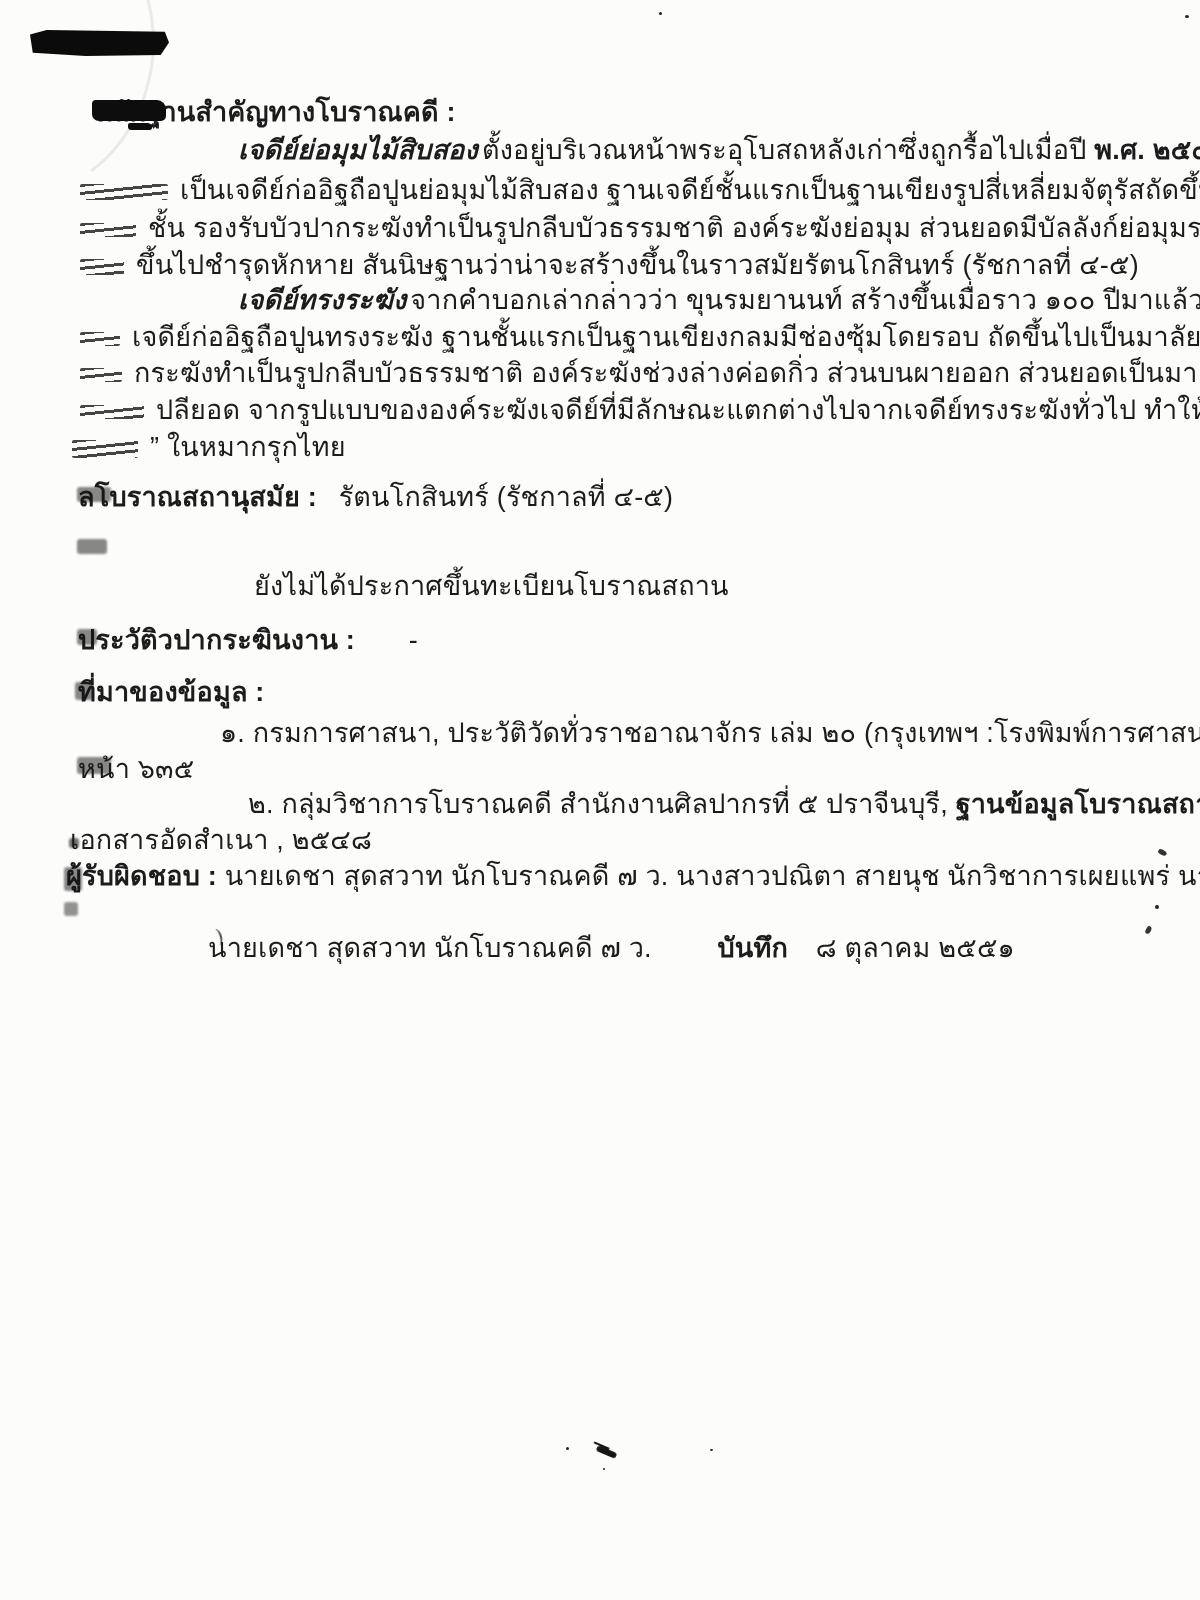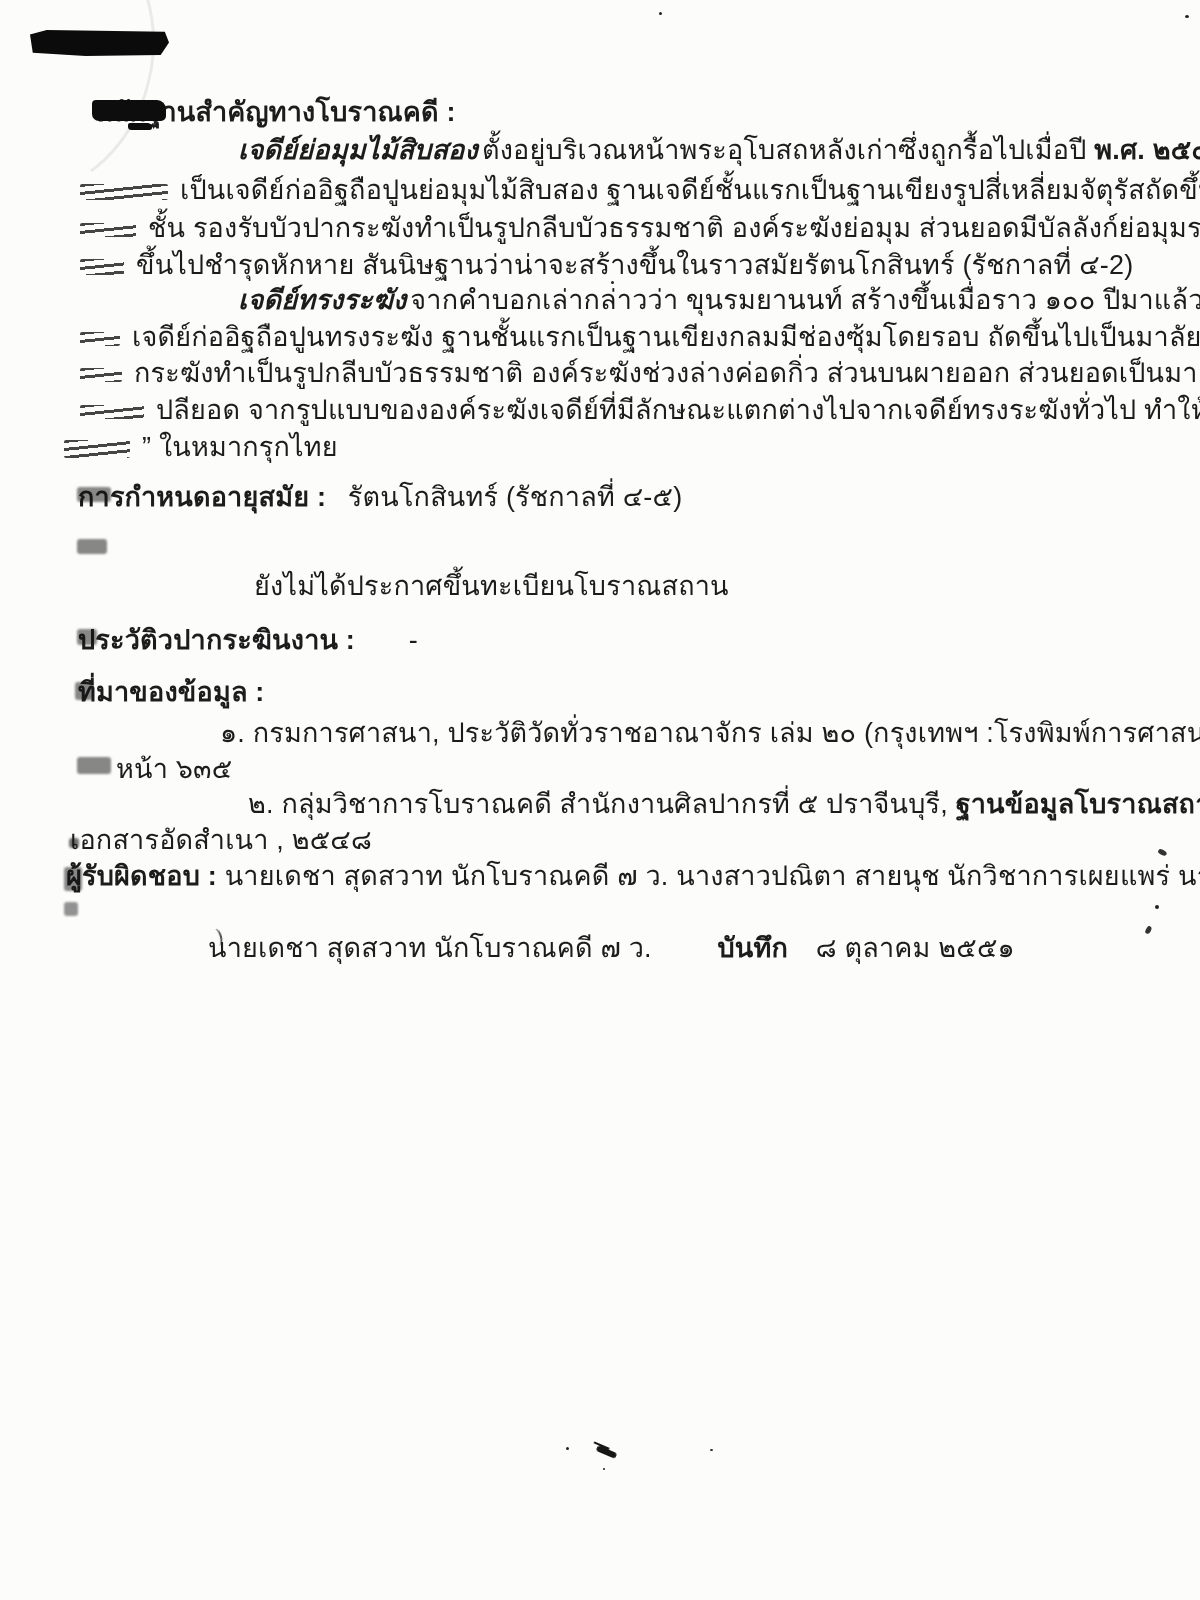--- a/index.html
+++ b/index.html
@@ -64,41 +64,41 @@
     <span class="lead">เจดีย์ย่อมุมไม้สิบสอง</span><span>ตั้งอยู่บริเวณหน้าพระอุโบสถหลังเก่าซึ่งถูกรื้อไปเมื่อปี</span>
     <span class="b">พ.ศ. ๒๕๐๐</span>
   </div>
   <div class="line" style="top:170px;left:80px;">
     <span class="streak" style="width:88px;height:16px;"></span><span>เป็นเจดีย์ก่ออิฐถือปูนย่อมุมไม้สิบสอง ฐานเจดีย์ชั้นแรกเป็นฐานเขียงรูปสี่เหลี่ยมจัตุรัสถัดขึ้นไปเป็นฐานบัว</span>
   </div>
   <div class="line" style="top:208px;left:80px;">
     <span class="streak" style="width:56px;height:14px;"></span><span>ชั้น รองรับบัวปากระฆังทำเป็นรูปกลีบบัวธรรมชาติ องค์ระฆังย่อมุม ส่วนยอดมีบัลลังก์ย่อมุมรองรับมาลัย</span>
   </div>
   <div class="line" style="top:245px;left:80px;">
-    <span class="streak" style="width:44px;height:16px;"></span><span>ขึ้นไปชำรุดหักหาย สันนิษฐานว่าน่าจะสร้างขึ้นในราวสมัยรัตนโกสินทร์ (รัชกาลที่ ๔-2)</span>
+    <span class="streak" style="width:44px;height:16px;"></span><span>ขึ้นไปชำรุดหักหาย สันนิษฐานว่าน่าจะสร้างขึ้นในราวสมัยรัตนโกสินทร์ (รัชกาลที่ ๔-๕)</span>
   </div>
 
   <div class="line" style="top:280px;left:238px;">
     <span class="lead">เจดีย์ทรงระฆัง</span><span>จากคำบอกเล่ากล่าวว่า ขุนรมยานนท์ สร้างขึ้นเมื่อราว ๑๐๐ ปีมาแล้ว ลักษณะ</span>
   </div>
   <div class="line" style="top:317px;left:80px;">
     <span class="streak" style="width:40px;height:14px;"></span><span>เจดีย์ก่ออิฐถือปูนทรงระฆัง ฐานชั้นแรกเป็นฐานเขียงกลมมีช่องซุ้มโดยรอบ ถัดขึ้นไปเป็นมาลัยเถา ๕ ชั้น มี</span>
   </div>
   <div class="line" style="top:353px;left:80px;">
     <span class="streak" style="width:42px;height:14px;"></span><span>กระฆังทำเป็นรูปกลีบบัวธรรมชาติ องค์ระฆังช่วงล่างค่อดกิ่ว ส่วนบนผายออก ส่วนยอดเป็นมาลัยเถา ๓ ชั้น</span>
   </div>
   <div class="line" style="top:390px;left:80px;">
     <span class="streak" style="width:64px;height:14px;"></span><span>ปลียอด  จากรูปแบบขององค์ระฆังเจดีย์ที่มีลักษณะแตกต่างไปจากเจดีย์ทรงระฆังทั่วไป ทำให้มองคล้ายกับ</span>
   </div>
-  <div class="line" style="top:427px;left:64px;">
+  <div class="line" style="top:427px;left:72px;">
     <span class="streak" style="width:66px;height:18px;"></span><span>” ในหมากรุกไทย</span>
   </div>
 
   <div class="line" style="top:477px;left:78px;">
-    <span class="b">การกำหนดอายุสมัย :</span>
+    <span class="b">ลโบราณสถานุสมัย :</span>
     <span class="gap-s">รัตนโกสินทร์ (รัชกาลที่ ๔-๕)</span>
   </div>
   <div class="over" style="left:77px;top:487px;width:34px;height:15px;"></div>
 
   <div class="over" style="left:77px;top:539px;width:30px;height:15px;"></div>
   <div class="line" style="top:566px;left:254px;text-align:right;">
     <span>ยังไม่ได้ประกาศขึ้นทะเบียนโบราณสถาน</span>
   </div>
 
   <div class="line" style="top:620px;left:78px;">
@@ -108,21 +108,21 @@
   <div class="over" style="left:77px;top:629px;width:20px;height:16px;"></div>
 
   <div class="line b" style="top:672px;left:78px;">
     <span>ที่มาของข้อมูล :</span>
   </div>
   <div class="over" style="left:75px;top:682px;width:18px;height:18px;"></div>
 
   <div class="line" style="top:713px;left:220px;">
     <span>๑. กรมการศาสนา, ประวัติวัดทั่วราชอาณาจักร เล่ม ๒๐ (กรุงเทพฯ :โรงพิมพ์การศาสนา, ๒๕๔๔)</span>
   </div>
-  <div class="line" style="top:749px;left:88px;padding-left:28px;">
+  <div class="line" style="top:749px;left:78px;">
     <span>หน้า ๖๓๕</span>
   </div>
   <div class="over" style="left:77px;top:757px;width:34px;height:17px;"></div>
 
   <div class="line" style="top:784px;left:248px;">
     <span>๒. กลุ่มวิชาการโบราณคดี สำนักงานศิลปากรที่ ๕ ปราจีนบุรี,</span>
     <span class="b">ฐานข้อมูลโบราณสถาน</span>
     
   </div>
   <div class="line" style="top:820px;left:70px;">

